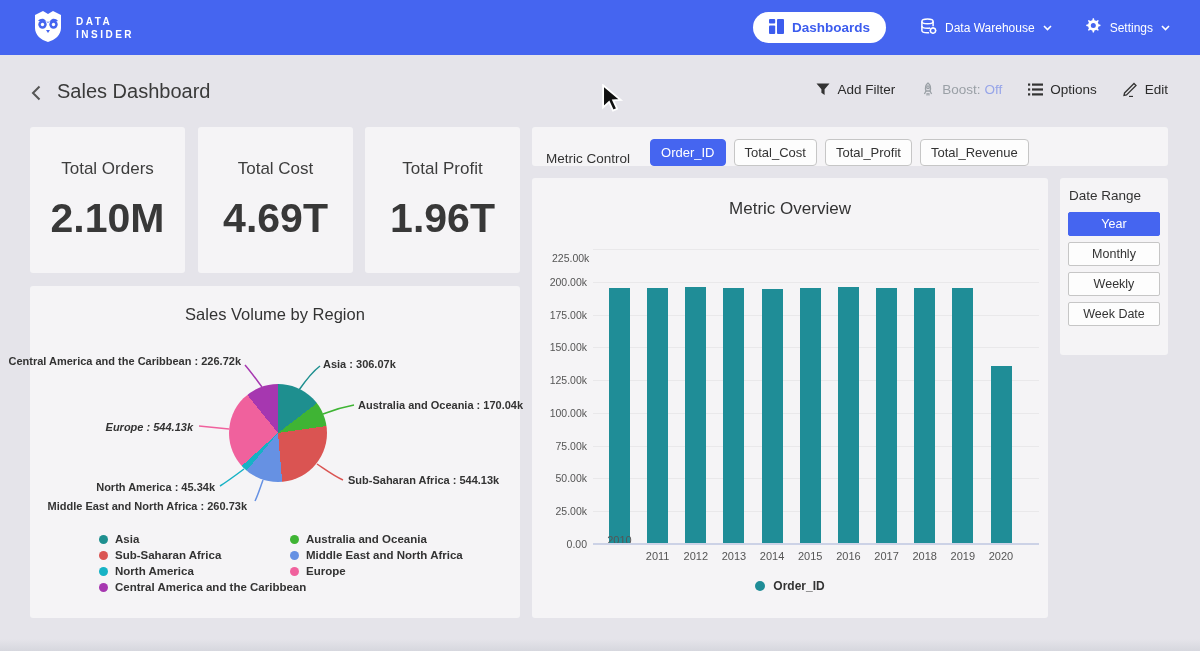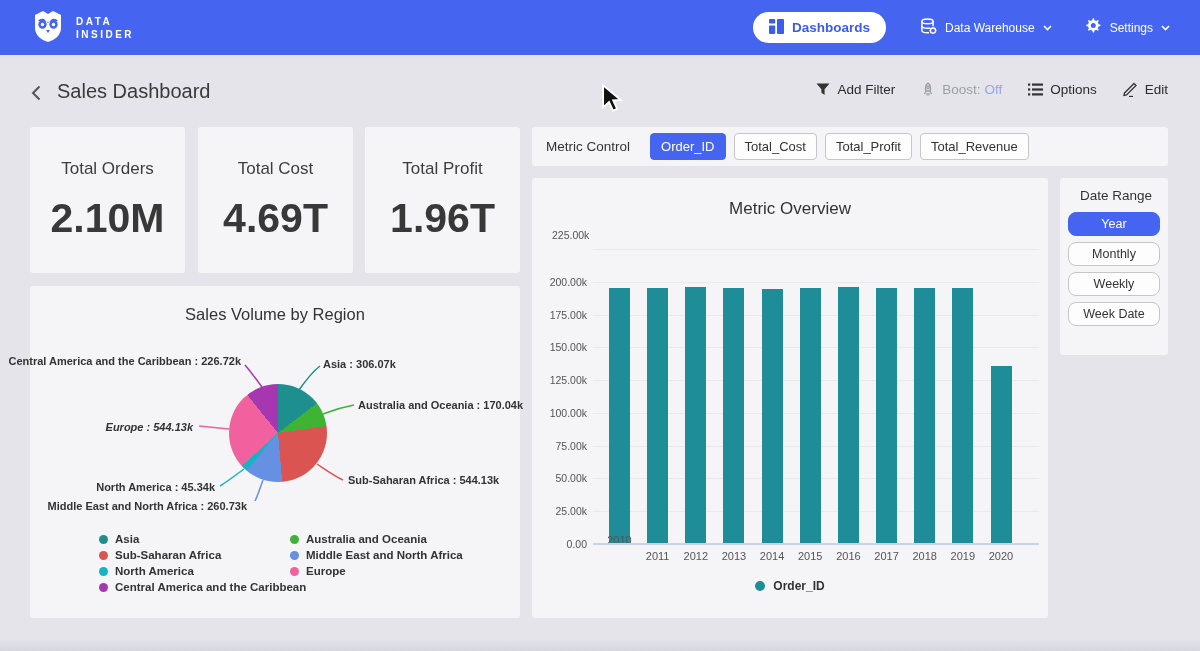--- a/index.html
+++ b/index.html
@@ -42,45 +42,45 @@
 
   
   .panel { position:absolute; background:#f5f4f6; border-radius:3px; }
 
   
   .kpi { width:155px; height:146px; top:127px; display:flex; flex-direction:column; align-items:center; justify-content:center; gap:16px; }
   .kpi-label { font-size:17px; color:#3d3d3d; font-weight:500; }
   .kpi-value { font-size:41px; color:#383838; font-weight:bold; }
 
   
-  .metric-bar { left:532px; top:127px; width:636px; height:39px; display:flex; align-items:center; gap:8px; padding:0 14px; }
+  .metric-bar { left:532px; top:127px; width:636px; height:39px; display:flex; align-items:flex-end; gap:8px; padding:0 14px; }
   .metric-label { font-size:13.5px; color:#333; margin-right:12px; }
   .chip {
     font-size:13px; color:#333; background:#fdfdfd; border:1px solid #c6c6c6;
     border-radius:4px; padding:5px 10px; cursor:pointer; white-space:nowrap;
   }
   .chip.selected { background:#4565f0; border-color:#4565f0; color:#fff; }
 
   
   .chart-panel { left:532px; top:178px; width:516px; height:440px; }
   .chart-title { position:absolute; top:21px; left:0; width:100%; text-align:center; font-size:17px; color:#333; }
   .grid-line { position:absolute; left:61px; width:446px; height:1px; background:#e9e8ea; }
   .ytick { position:absolute; left:0; width:55px; text-align:right; font-size:10.5px; color:#555; }
   .bar { position:absolute; cursor:pointer; }
   .xtick { position:absolute; width:40px; text-align:center; font-size:11px; color:#555; }
   .axis-line { position:absolute; left:61px; width:446px; height:2px; background:#ccd2e6; top:365px; }
   .bar-legend { position:absolute; top:401px; left:0; width:100%; display:flex; justify-content:center; align-items:center; gap:8px; font-size:12px; font-weight:bold; color:#333; }
   .dot { width:10px; height:10px; border-radius:50%; }
 
   
   .date-panel { left:1060px; top:178px; width:108px; height:177px; padding:10px 8px; }
-  .date-label { font-size:13.5px; color:#333; margin:0 0 9px 12px; }
+  .date-label { font-size:13.5px; color:#333; margin:0 0 9px 1px; }
   .date-btn {
     width:92px; height:24px; margin:0 auto 6px auto; display:flex; align-items:center; justify-content:center;
-    font-size:12.5px; color:#333; background:#fdfdfd; border:1px solid #c6c6c6; border-radius:8px; cursor:pointer;
+    font-size:12.5px; color:#333; background:#fdfdfd; border:1px solid #c6c6c6; border-radius:2px; cursor:pointer;
   }
   .date-btn.selected { background:#4565f0; border-color:#4565f0; color:#fff; }
 
   
   .pie-panel { left:30px; top:286px; width:490px; height:332px; }
   .pie-title { position:absolute; top:19px; left:0; width:100%; text-align:center; font-size:16.5px; color:#333; }
   .pie-circle { position:absolute; left:199px; top:98px; width:98px; height:98px; border-radius:50%; }
   .pie-label { position:absolute; font-size:11px; font-weight:bold; color:#333; white-space:nowrap; }
   .pie-lines { position:absolute; left:0; top:0; width:490px; height:332px; pointer-events:none; }
   .pie-legend-item { position:absolute; display:flex; align-items:center; gap:7px; font-size:11.5px; font-weight:bold; color:#333; }
@@ -232,21 +232,21 @@
       <div class="ytick" style="top: 228.9px;">100.00k</div>
       <div class="grid-line" style="top: 202.125px;"></div>
       <div class="ytick" style="top: 196.125px;">125.00k</div>
       <div class="grid-line" style="top: 169.35px;"></div>
       <div class="ytick" style="top: 163.35px;">150.00k</div>
       <div class="grid-line" style="top: 136.575px;"></div>
       <div class="ytick" style="top: 130.575px;">175.00k</div>
       <div class="grid-line" style="top: 103.8px;"></div>
       <div class="ytick" style="top: 97.8px;">200.00k</div>
       <div class="grid-line" style="top: 71.025px;"></div>
-      <div class="ytick" style="top: 51px; padding-left: 20px;">225.00k</div>
+      <div class="ytick" style="top: 74px; padding-left: 20px;">225.00k</div>
       <div class="bar" style="left: 77px; top: 110.093px; width: 21px; height: 255.907px; background: rgb(31, 141, 151);"></div>
       <div class="xtick" style="left: 67.5px; top: 356px;">2010</div>
       <div class="bar" style="left: 115.15px; top: 110.355px; width: 21px; height: 255.645px; background: rgb(31, 141, 151);"></div>
       <div class="xtick" style="left: 105.65px; top: 372px;">2011</div>
       <div class="bar" style="left: 153.3px; top: 108.651px; width: 21px; height: 257.349px; background: rgb(31, 141, 151);"></div>
       <div class="xtick" style="left: 143.8px; top: 372px;">2012</div>
       <div class="bar" style="left: 191.45px; top: 110.224px; width: 21px; height: 255.776px; background: rgb(31, 141, 151);"></div>
       <div class="xtick" style="left: 181.95px; top: 372px;">2013</div>
       <div class="bar" style="left: 229.6px; top: 110.617px; width: 21px; height: 255.383px; background: rgb(31, 141, 151);"></div>
       <div class="xtick" style="left: 220.1px; top: 372px;">2014</div>

